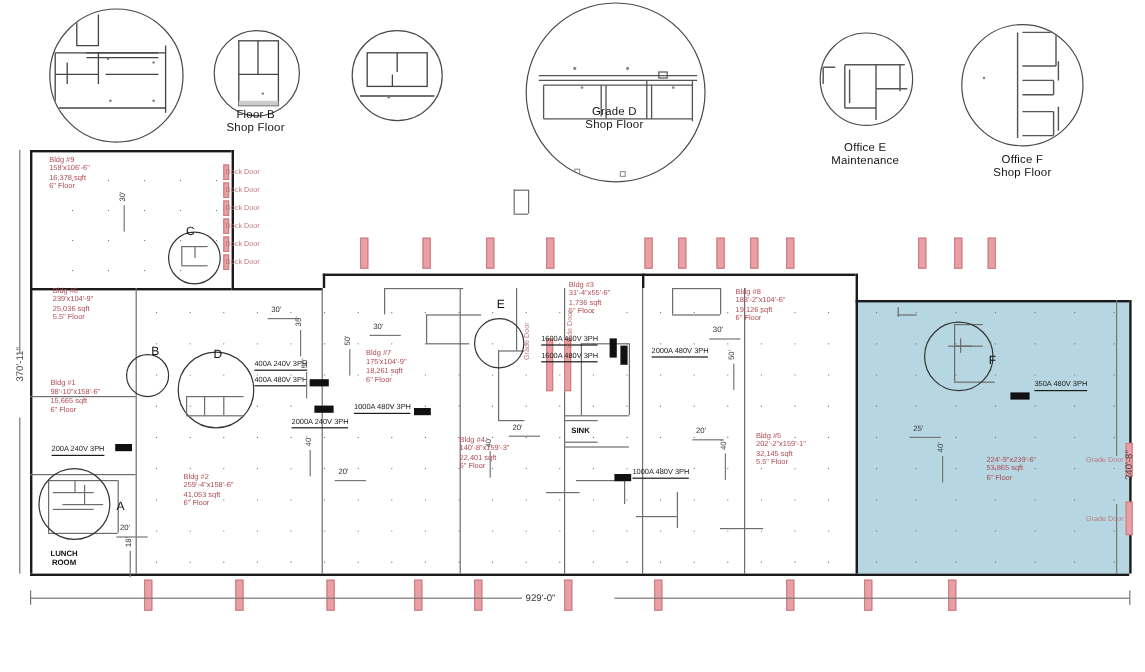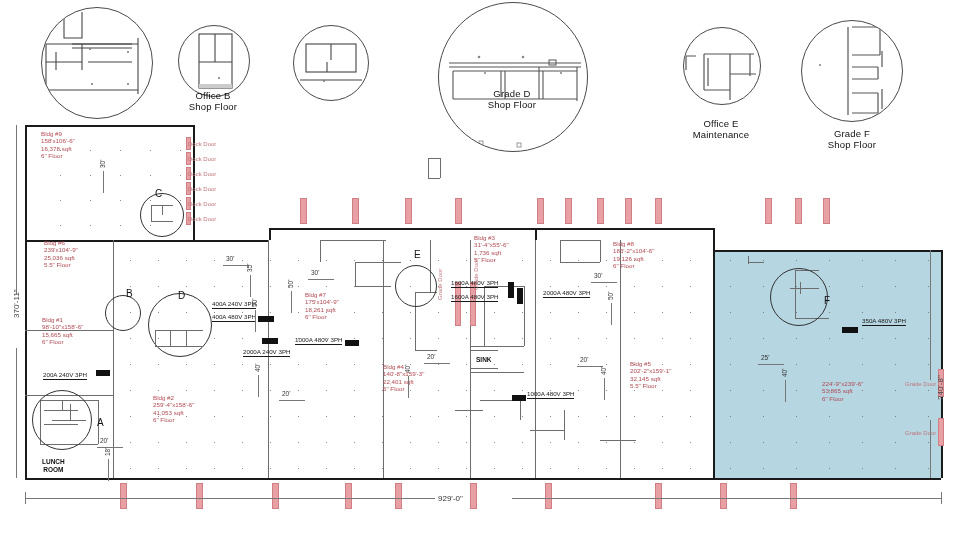--- a/index.html
+++ b/index.html
@@ -101,21 +101,21 @@
       <g stroke="#444" stroke-width="1.1" fill="none">
         <rect x="20" y="8" width="33" height="54"></rect>
         <path d="M20 36 L53 36"></path>
         <path d="M36 8 L36 36"></path>
       </g>
       <circle cx="40" cy="52" r="1" fill="#777"></circle>
       <rect x="20" y="58" width="33" height="4" fill="#ccc" stroke="none"></rect>
     </svg>
   </div>
   <div class="callout-label" style="left:133px;top:90px;">
-    <span>Office B</span>
+    <span>Floor B</span>
     <span>Shop Floor</span>
   </div>
 
   <div class="bubble" style="left:293px;top:25px;width:74px;height:74px;">
     <svg viewBox="0 0 74 74" preserveAspectRatio="none">
       <g stroke="#444" stroke-width="1.1" fill="none">
         <rect x="12" y="18" width="50" height="28"></rect>
         <path d="M37 18 L37 34"></path>
         <path d="M33 36 L33 46"></path>
         <path d="M6 54 L68 54"></path>
@@ -190,21 +190,21 @@
         <path d="M50 72 L76 72"></path>
         <path d="M76 72 L76 92"></path>
         <path d="M50 92 L76 92"></path>
         <path d="M80 30 L80 46"></path>
         <path d="M80 68 L80 88"></path>
       </g>
       <circle cx="18" cy="44" r="1.1" fill="#888"></circle>
     </svg>
   </div>
   <div class="callout-label" style="left:772px;top:128px;">
-    <span>Grade F</span>
+    <span>Office F</span>
     <span>Shop Floor</span>
   </div>
 
   <div id="leased-zone" style="left:713px;top:250px;width:228px;height:228px;"></div>
 
   <div class="wall wall-h" style="left:25px;top:125px;width:168px;"></div>
   <div class="wall wall-v" style="left:25px;top:125px;height:115px;"></div>
   <div class="wall wall-v" style="left:193px;top:125px;height:115px;"></div>
   <div class="wall wall-h" style="left:25px;top:240px;width:168px;"></div>
 

